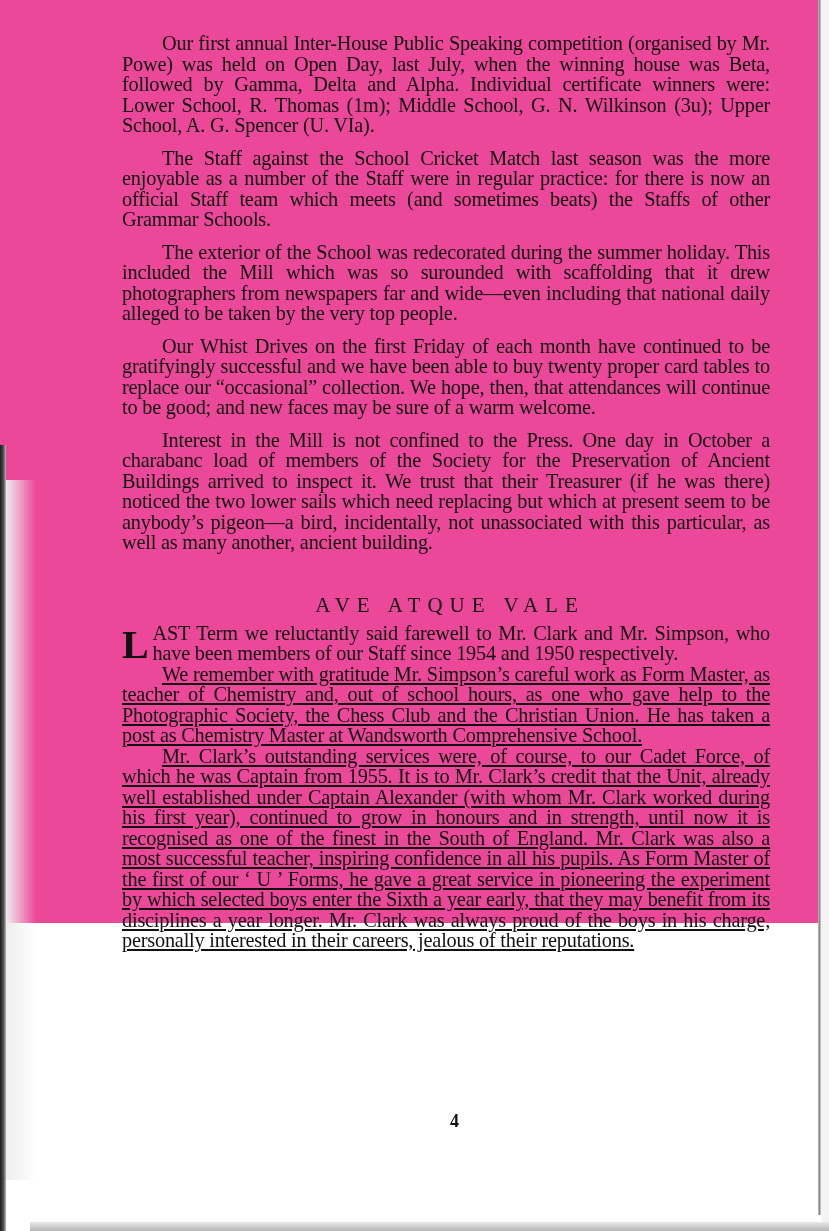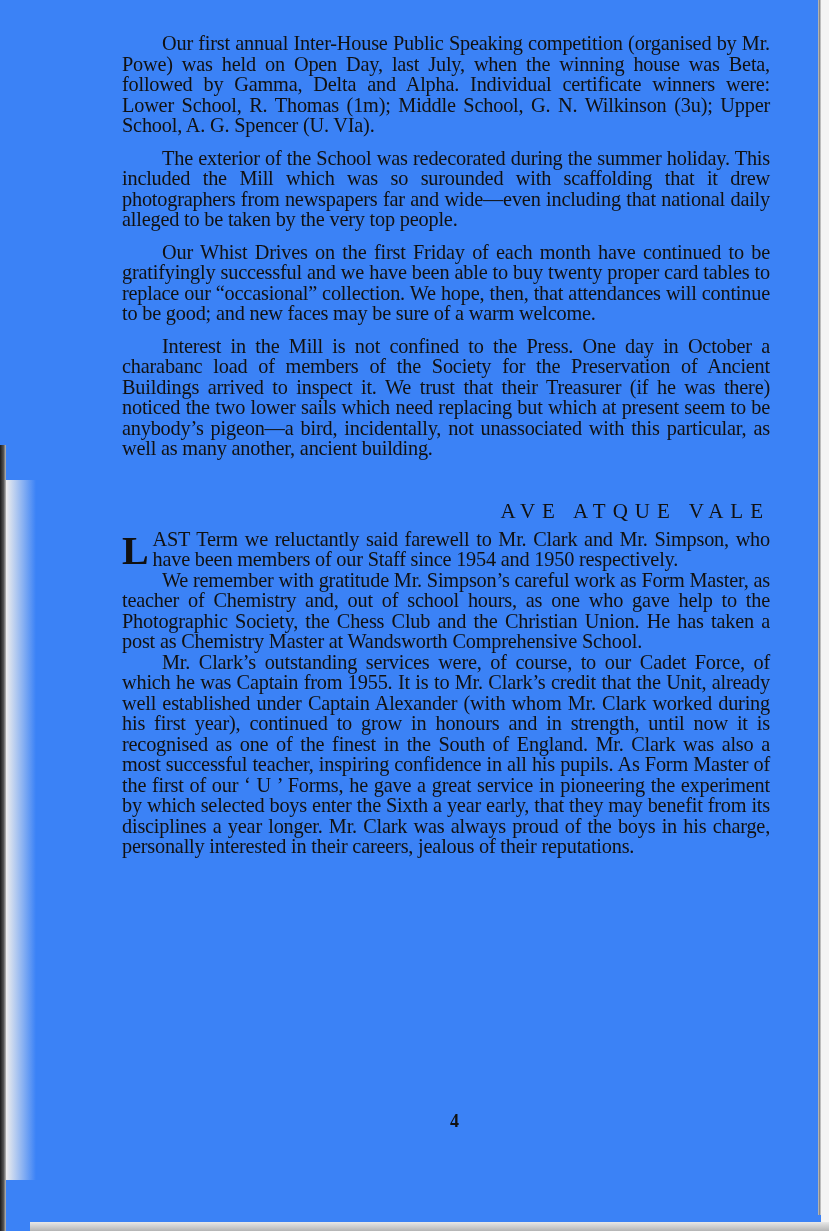--- a/index.html
+++ b/index.html
@@ -11,22 +11,22 @@
       width: 829px;
       height: 1231px;
       position: relative;
       overflow: hidden;
       font-family: "Liberation Serif", "DejaVu Serif", serif;
       color: #111111;
     }
     .page {
       position: absolute;
       left: 0; top: 0;
-      width: 829px; height: 1231px;
-      background: #3b82f6;
+      width: 829px; height: 923px;
+      background: #ec4899;
     }
     .edge-right {
       position: absolute;
       left: 818px; top: 0;
       width: 3px; height: 1215px;
       background: linear-gradient(to right, #c8c8c8, #888888, #d8d8d8);
     }
     .edge-right-shade {
       position: absolute;
       left: 821px; top: 0;
@@ -61,29 +61,30 @@
       margin: 0 0 12px 0;
       font-size: 20.3px;
       line-height: 20.5px;
       text-align: justify;
       text-indent: 40px;
       hyphens: manual;
       letter-spacing: -0.2px;
     }
     .section-heading {
       margin: 40px 0 6px 0;
-      text-align: right;
+      text-align: center;
       font-size: 21px;
       letter-spacing: 7px;
       font-weight: normal;
       line-height: 24px;
       padding-left: 8px;
     }
     p.tight {
       margin: 0;
+      text-decoration: underline;
     }
     p.dropcap-para {
       text-indent: 0;
       margin: 0;
     }
     .dropcap {
       float: left;
       font-size: 40px;
       line-height: 32px;
       font-weight: bold;
@@ -110,20 +111,21 @@
 
 <div class="page">
   <div class="edge-right-shade"></div>
   <div class="edge-right"></div>
   <div class="edge-left-shadow"></div>
   <div class="edge-left"></div>
   <div class="edge-bottom"></div>
 
   <div class="content">
     <p class="para">Our first annual Inter-House Public Speaking competition (organised by Mr. Powe) was held on Open Day, last July, when the winning house was Beta, followed by Gamma, Delta and Alpha. Indivi­dual certificate winners were: Lower School, R. Thomas (1m); Middle School, G. N. Wilkinson (3u); Upper School, A. G. Spencer (U. VIa).</p>
+    <p class="para">The Staff against the School Cricket Match last season was the more enjoyable as a number of the Staff were in regular practice: for there is now an official Staff team which meets (and sometimes beats) the Staffs of other Grammar Schools.</p>
     <p class="para">The exterior of the School was redecorated during the summer holiday. This included the Mill which was so surounded with scaffold­ing that it drew photographers from newspapers far and wide—even including that national daily alleged to be taken by the very top people.</p>
     <p class="para">Our Whist Drives on the first Friday of each month have continued to be gratifyingly successful and we have been able to buy twenty proper card tables to replace our “occasional” collection. We hope, then, that attendances will continue to be good; and new faces may be sure of a warm welcome.</p>
     <p class="para">Interest in the Mill is not confined to the Press. One day in October a charabanc load of members of the Society for the Preserva­tion of Ancient Buildings arrived to inspect it. We trust that their Treasurer (if he was there) noticed the two lower sails which need replacing but which at present seem to be anybody’s pigeon—a bird, incidentally, not unassociated with this particular, as well as many another, ancient building.</p>
 
     <h2 class="section-heading">AVE ATQUE VALE</h2>
 
     <p class="para dropcap-para">
       <span class="dropcap">L</span><span class="dropcap-rest">AST Term we reluctantly said farewell to Mr. Clark and Mr. Simpson, who have been members of our Staff since 1954 and 1950 respectively.</span>
     </p>
     <p class="para tight">We remember with gratitude Mr. Simpson’s careful work as Form Master, as teacher of Chemistry and, out of school hours, as one who gave help to the Photographic Society, the Chess Club and the Christian Union.  He has taken a post as Chemistry Master at Wandsworth Com­prehensive School.</p>

